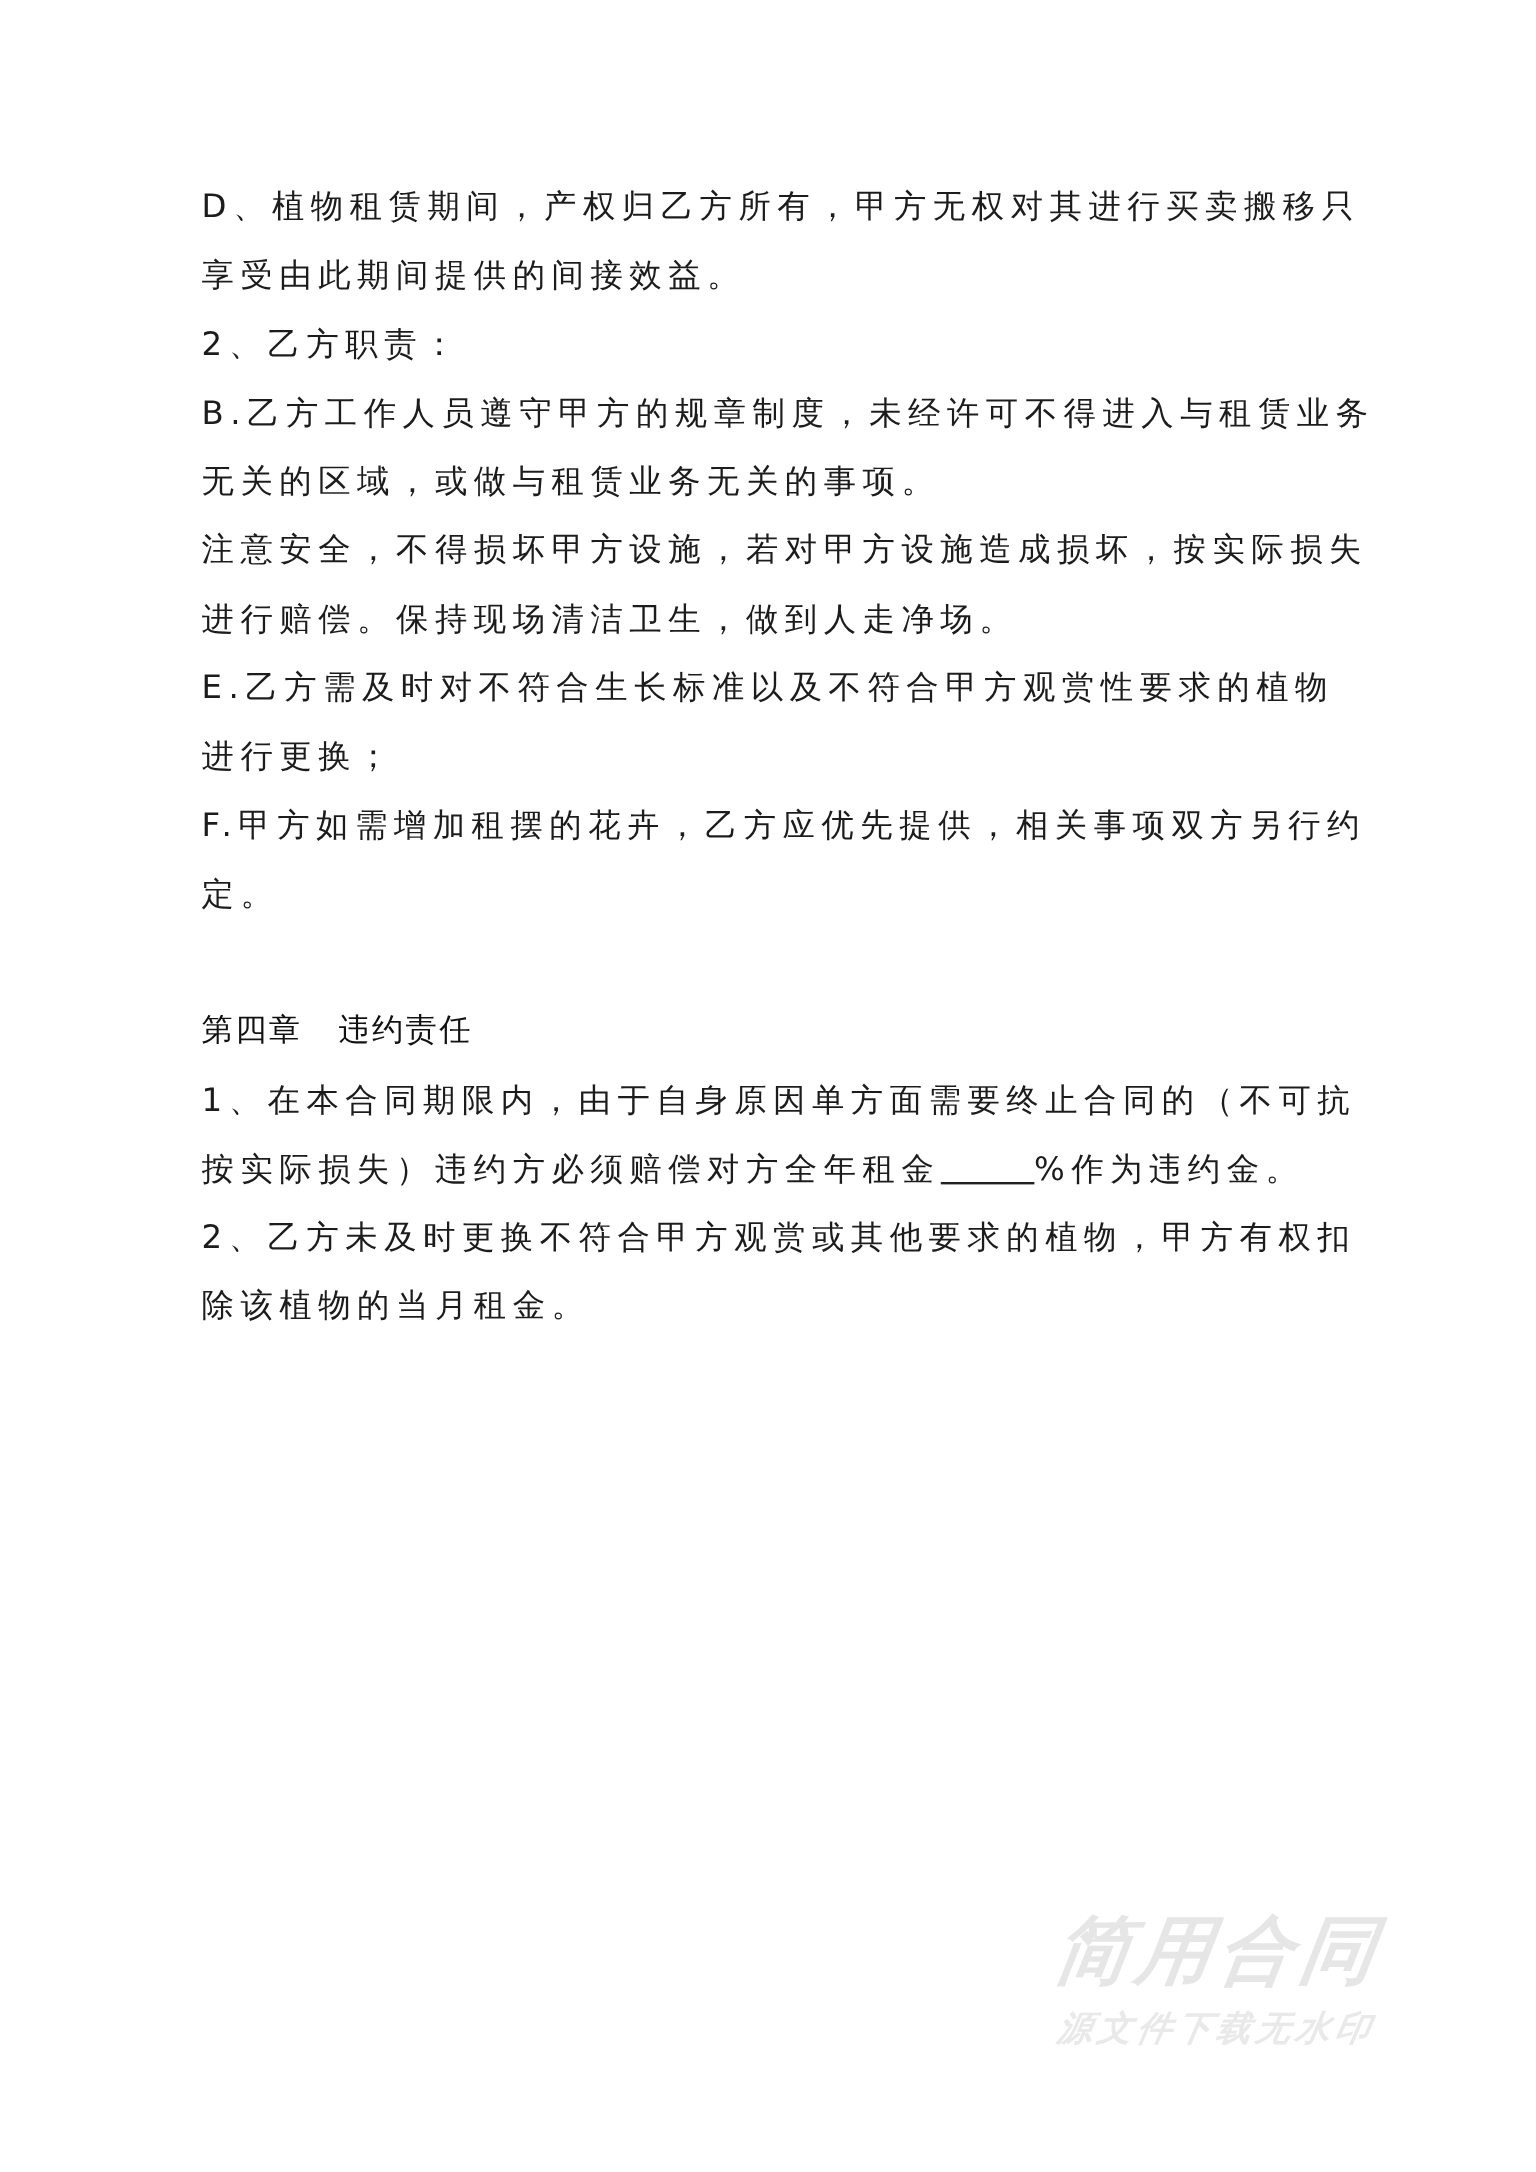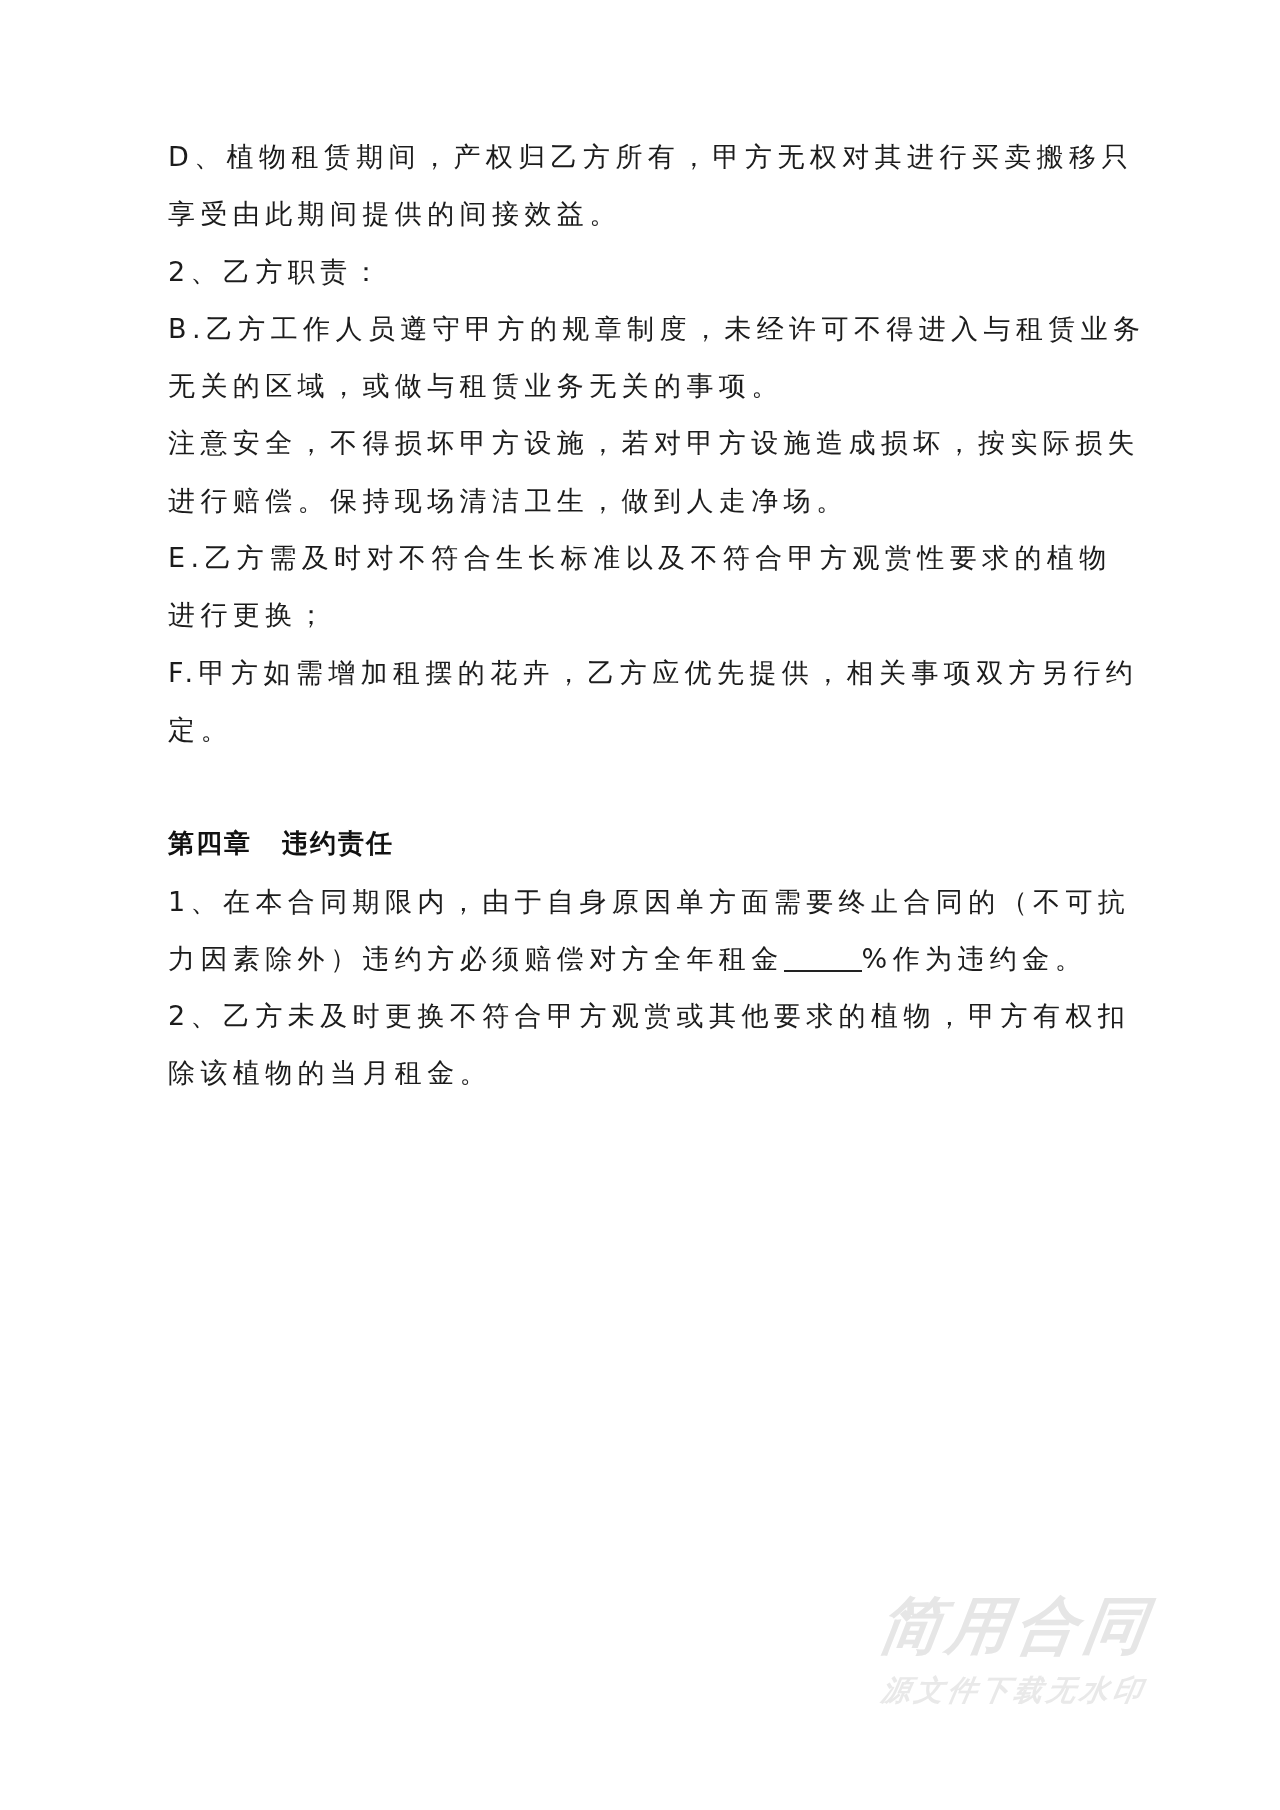--- a/index.html
+++ b/index.html
@@ -19,37 +19,37 @@
       position: absolute;
       left: 0;
       top: 0;
       width: 1280px;
       height: 1810px;
       background: #ffffff;
     }
     .content {
       position: absolute;
       left: 168px;
-      top: 128px;
+      top: 144px;
       width: 790px;
     }
     .line {
       font-size: 27px;
       line-height: 57.3px;
       height: 57.3px;
       letter-spacing: 5.4px;
       white-space: nowrap;
       color: #1c1c1c;
     }
     .spacer {
       height: 57px;
     }
     .heading {
       font-family: "DejaVu Serif", "Liberation Serif", serif;
-      font-weight: bold;
+      font-weight: normal;
       font-size: 26px;
       line-height: 57.3px;
       height: 57.3px;
       letter-spacing: 2px;
       white-space: nowrap;
       color: #111;
     }
     .heading .gap {
       display: inline-block;
       width: 30px;
@@ -124,21 +124,21 @@
 
     <div class="spacer"></div>
 
     <div class="heading">
       <span>第四章</span><span class="gap"></span><span>违约责任</span>
     </div>
 
     <div>
       <div class="line">1、在本合同期限内，由于自身原因单方面需要终止合同的（不可抗</div>
       <div class="line">
-        <span>力因素除外）违约方必须赔偿对方全年租金</span><span class="blank"></span><span>%作为违约金。</span>
+        <span>按实际损失）违约方必须赔偿对方全年租金</span><span class="blank"></span><span>%作为违约金。</span>
       </div>
     </div>
 
     <div>
       <div class="line">2、乙方未及时更换不符合甲方观赏或其他要求的植物，甲方有权扣</div>
       <div class="line">除该植物的当月租金。</div>
     </div>
 
   </div>
 

